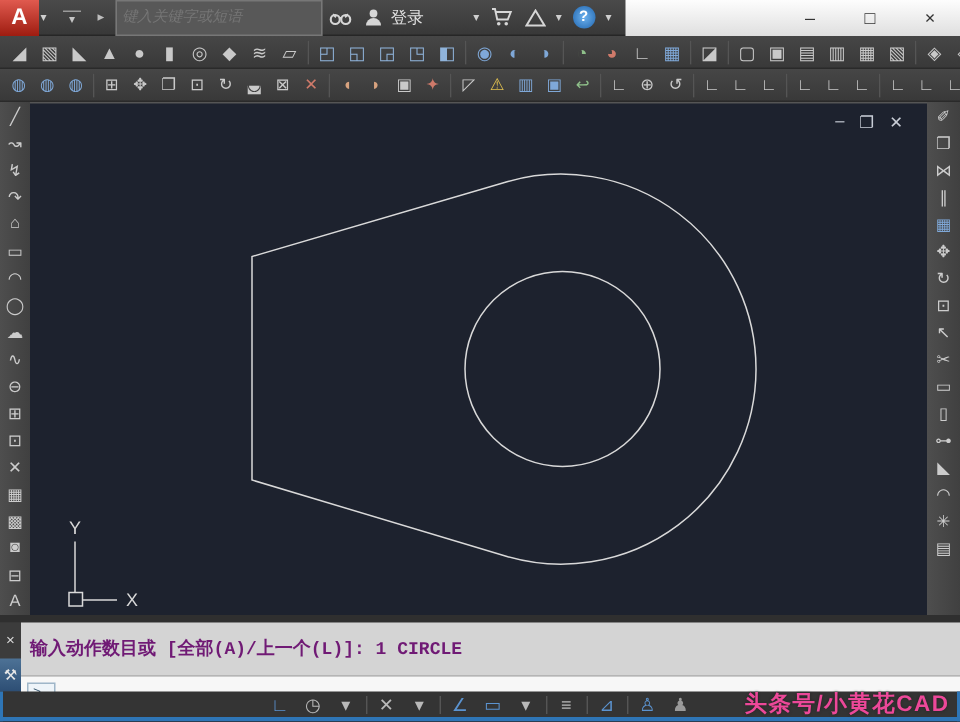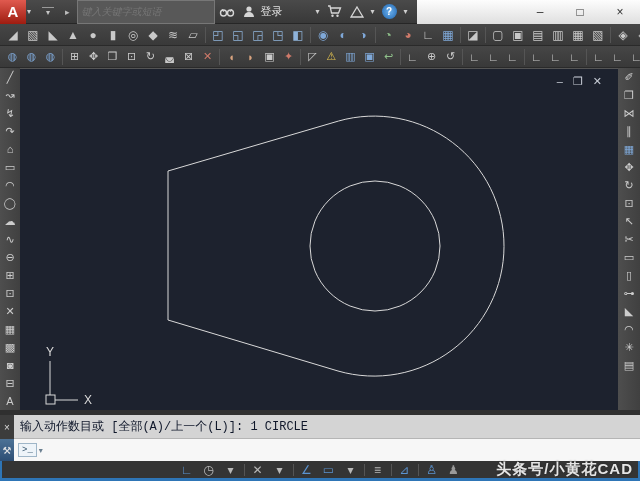--- a/index.html
+++ b/index.html
@@ -39,31 +39,31 @@
   .dwg-controls { position:absolute; top:6px; right:14px; color:#c8cdd6; font-size:11px; letter-spacing:2px; display:flex; gap:8px; }
   .dwg-controls span { cursor:default; }
   .canvas svg { position:absolute; left:0; top:0; }
 
   
   .cmd-gap { height:5px; background:#2f2f2f; }
   .cmd-panel { position:relative; height:46px; }
   .cmd-strip { position:absolute; left:0; top:0; width:14px; height:46px; background:#3c3c3c; display:flex; flex-direction:column; align-items:center; }
   .cmd-close { color:#dadada; font-size:10px; height:24px; display:flex; align-items:center; }
   .cmd-wrench { color:#e8e8e8; font-size:10px; width:14px; flex:1; background:linear-gradient(#4d7296,#2d4e74); display:flex; align-items:center; justify-content:center; }
-  .cmd-history { margin-left:14px; height:24px; background:#d4d4d4; border-bottom:1px solid #b5b5b5; display:flex; align-items:center; font-family:"Liberation Mono","DejaVu Sans Mono","DejaVu Sans",monospace; font-size:12px; color:#0f172a; padding-left:6px; white-space:pre; }
+  .cmd-history { margin-left:14px; height:36px; background:#d4d4d4; border-bottom:1px solid #b5b5b5; display:flex; align-items:center; font-family:"Liberation Mono","DejaVu Sans Mono","DejaVu Sans",monospace; font-size:12px; color:#701a75; padding-left:6px; white-space:pre;font-weight:bold; }
   .cmd-input-row { margin-left:14px; height:22px; background:#f7f7f7; display:flex; align-items:center; padding-left:4px; }
   .prompt-box { border:1px solid #9fb6c8; background:#eef4f9; color:#33536b; font-size:9px; font-family:"Liberation Mono",monospace; padding:1px 3px; margin-right:2px; }
   .prompt-dd { color:#6a7f90; font-size:8px; margin-right:6px; }
   .cmd-input-row input { border:none; outline:none; background:transparent; font-style:italic; font-size:11px; color:#9a9a9a; width:300px; font-family:inherit; }
 
   
   .statusbar { position:relative; height:20px; background:#343434; border-left:2px solid #2e75b6; border-right:2px solid #2e75b6; border-bottom:3px solid #2e75b6; display:flex; align-items:center; justify-content:center; }
   .statusbar .icon { width:22px; height:16px; display:flex; align-items:center; justify-content:center; font-size:12px; color:#b9b9b9; flex:0 0 auto; }
   .statusbar .sep { height:12px; }
-  .watermark { position:absolute; right:5px; top:0; height:17px; display:flex; align-items:center; color:#e5e5e5; font-size:15px; font-weight:bold; letter-spacing:1px; text-shadow:0 0 2px #222; }
+  .watermark { position:absolute; right:5px; top:0; height:17px; display:flex; align-items:center; color:#ec4899; font-size:15px; font-weight:bold; letter-spacing:1px; text-shadow:0 0 2px #222; }
 </style>
 </head>
 <body>
 
 <div id="app">
 
   <div class="titlebar">
     <div class="logo">A</div>
     <span class="logo-dd">▾</span>
     <span class="qat-btn">▾</span>

